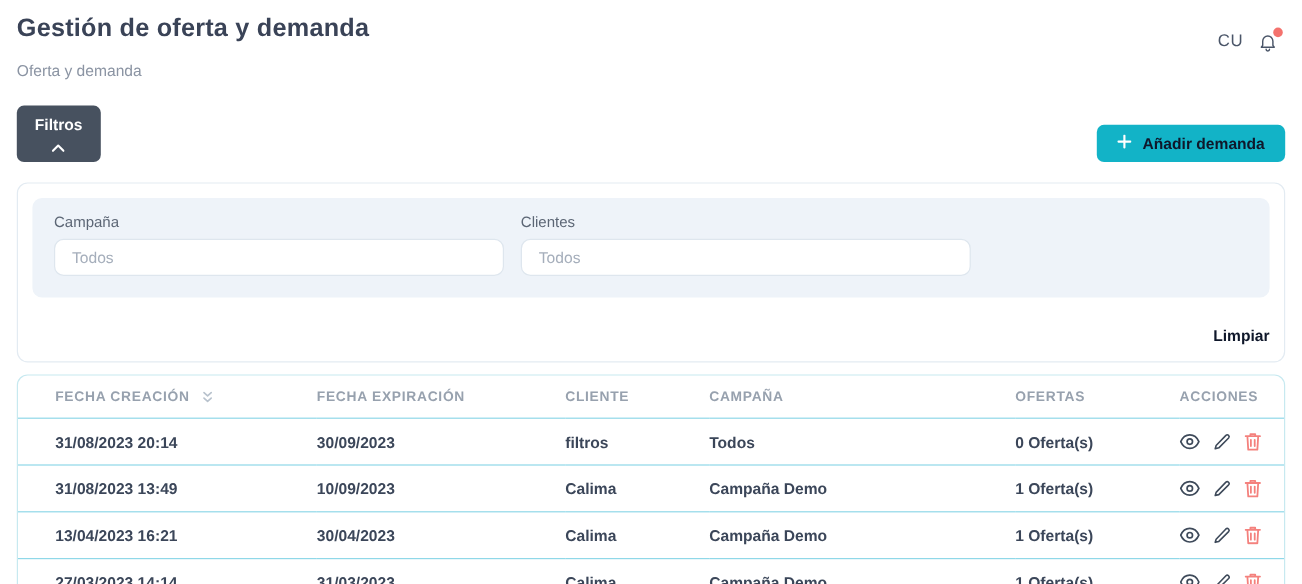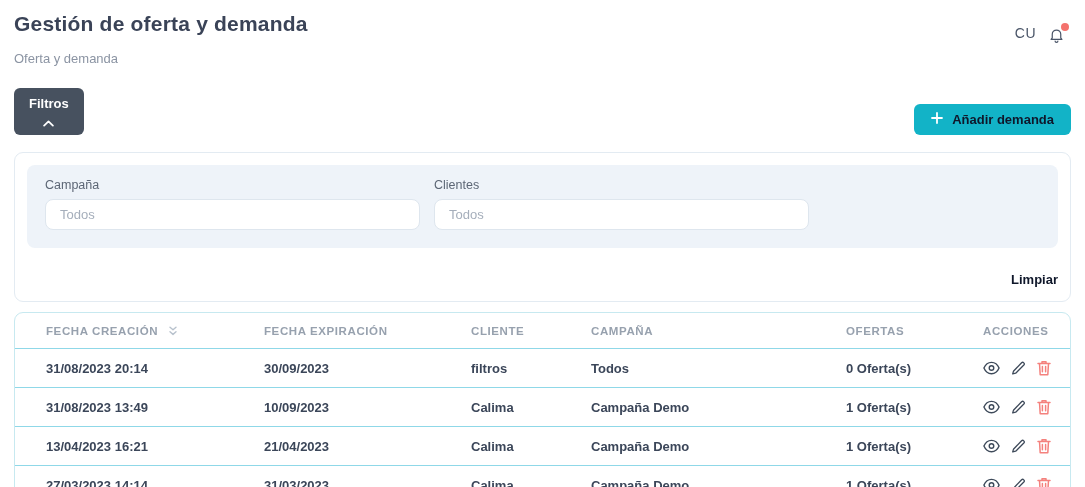--- a/index.html
+++ b/index.html
@@ -235,21 +235,21 @@
           <svg width="14" height="16" viewBox="0 0 14 16">
             <path d="M1 3.5h12M5 3.5V1.8h4v1.7M2.5 3.5l.7 11.2h7.6l.7-11.2" fill="none" stroke="#f4817d" stroke-width="1.5" stroke-linecap="round" stroke-linejoin="round"></path>
             <path d="M5.4 6.5v5.2M8.6 6.5v5.2" stroke="#f4817d" stroke-width="1.5" stroke-linecap="round"></path>
           </svg>
         </button>
       </span>
     </td>
   </tr>
           <tr>
     <td>13/04/2023 16:21</td>
-    <td>21/04/2023</td>
+    <td>30/04/2023</td>
     <td>Calima</td>
     <td>Campaña Demo</td>
     <td>1 Oferta(s)</td>
     <td>
       <span class="actions-cell">
         <button class="icon-btn">
           <svg width="17" height="14" viewBox="0 0 18 14">
             <path d="M9 1C5.5 1 2.6 3.2 1 7c1.6 3.8 4.5 6 8 6s6.4-2.2 8-6C15.4 3.2 12.5 1 9 1z" fill="none" stroke="#3e4a5a" stroke-width="1.5"></path>
             <circle cx="9" cy="7" r="2.4" fill="none" stroke="#3e4a5a" stroke-width="1.5"></circle>
           </svg>

